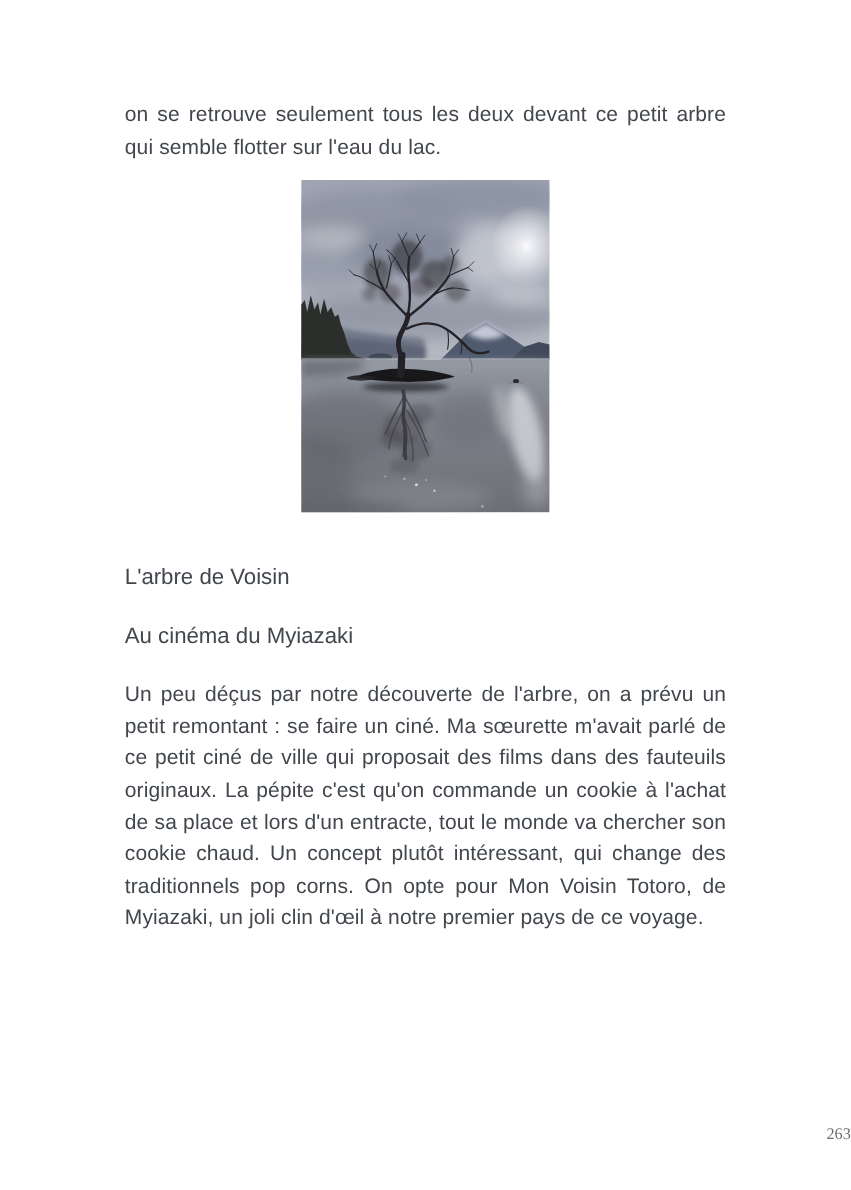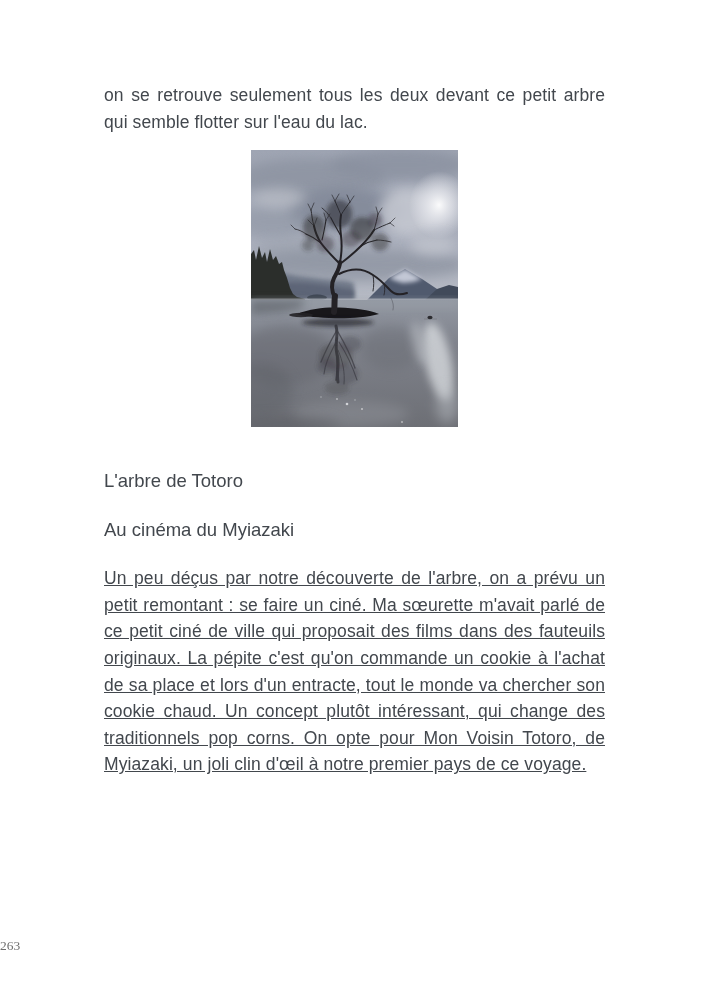--- a/index.html
+++ b/index.html
@@ -24,21 +24,20 @@
   }
   p.body-text {
     margin: 0 0 15px 0;
     font-size: 17.5px;
     line-height: 26.6px;
     text-align: justify;
     letter-spacing: 0.1px;
   }
   p.body-text.last {
     margin-bottom: 16px;
-    text-decoration: underline;
   }
   h2.section-heading {
     font-size: 18.5px;
     line-height: 27px;
     font-weight: 400;
     margin: 0 0 22px 0;
     color: #42474d;
   }
   figure.photo-figure {
     margin: 15px 0 40px 0;
@@ -46,21 +45,21 @@
   }
   figure.photo-figure svg {
     display: inline-block;
     vertical-align: top;
   }
   .page-footer {
     position: absolute;
     left: 0;
     right: 0;
     top: 936px;
-    text-align: left;
+    text-align: right;
   }
   .page-number {
     font-family: "Liberation Serif", "DejaVu Serif", serif;
     font-size: 13.5px;
     color: #6f6f6f;
   }
 </style>
 </head>
 <body>
 
@@ -215,21 +214,21 @@
         <circle cx="96" cy="254" r="1.3" opacity="0.85"></circle>
         <circle cx="111" cy="259" r="1" opacity="0.7"></circle>
         <circle cx="86" cy="249" r="0.9" opacity="0.6"></circle>
         <circle cx="104" cy="250" r="0.8" opacity="0.5"></circle>
         <circle cx="151" cy="272" r="1" opacity="0.6"></circle>
         <circle cx="70" cy="247" r="0.8" opacity="0.5"></circle>
       </g>
     </svg>
   </figure>
 
-  <h2 class="section-heading">L'arbre de Totoro</h2>
+  <h2 class="section-heading">L'arbre de Voisin</h2>
 
 
   <h2 class="section-heading">Au cinéma du Myiazaki</h2>
 
   <p class="body-text last">Un peu déçus par notre découverte de l'arbre, on a prévu un petit remontant : se faire un ciné. Ma sœurette m'avait parlé de ce petit ciné de ville qui proposait des films dans des fauteuils originaux. La pépite c'est qu'on commande un cookie à l'achat de sa place et lors d'un entracte, tout le monde va chercher son cookie chaud. Un concept plutôt intéressant, qui change des traditionnels pop corns. On opte pour Mon Voisin Totoro, de Myiazaki, un joli clin d'œil à notre premier pays de ce voyage.</p>
 
   <footer class="page-footer">
     <span class="page-number">263</span>
   </footer>
 

